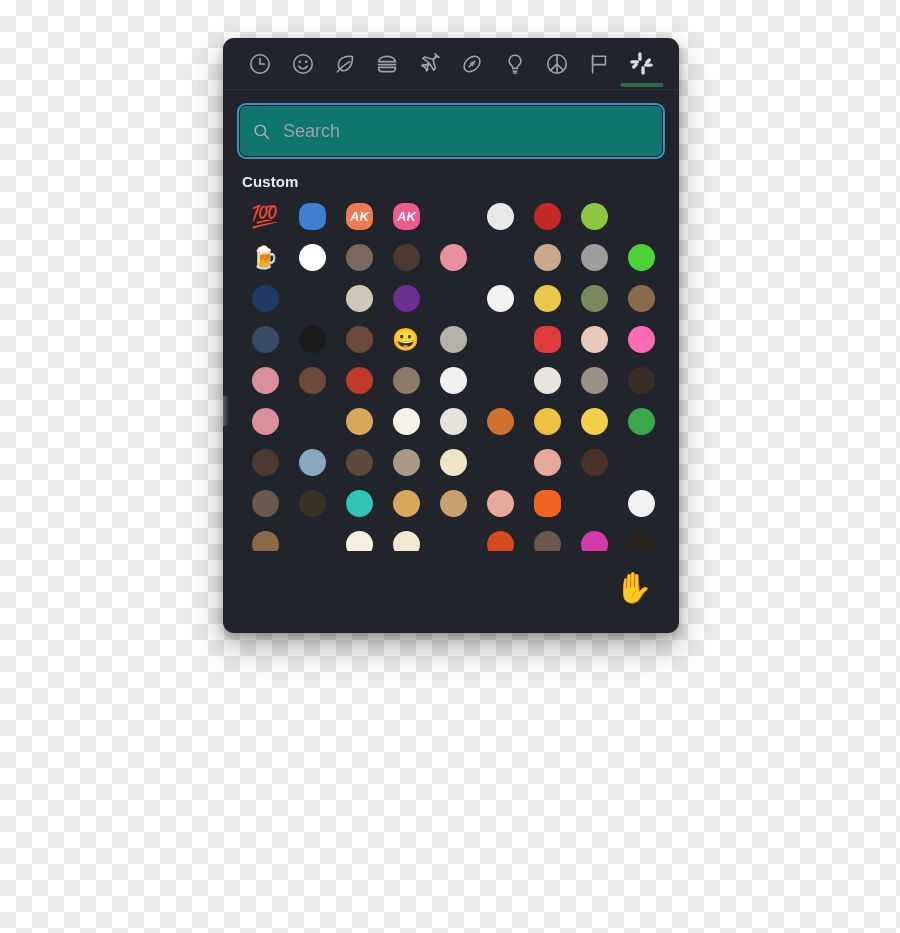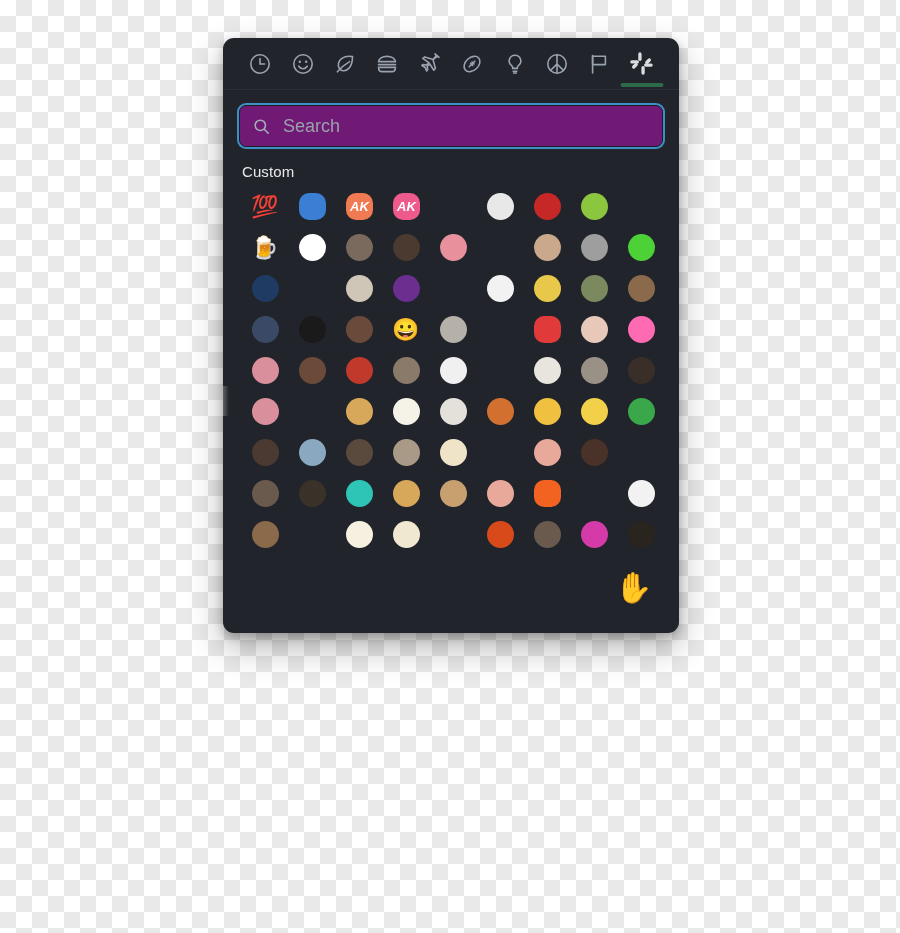--- a/index.html
+++ b/index.html
@@ -60,39 +60,39 @@
     position:absolute;left:50%;transform:translateX(-50%);
     bottom:3px;width:43px;height:4px;border-radius:2px;
     background:#2d6a4a;
     display:none;
   }
   .tab.active .ind{display:block;}
 
   
   .searchwrap{padding:15px 16px 0 16px;}
   .searchbox{
-    position:relative;height:42px;
-    background:#701a75;
+    position:relative;height:52px;
+    background:#0f766e;
     border-radius:7px;
     border:1px solid #1b1e24;
     box-shadow:0 0 0 2px #3d8fc4;
     display:flex;align-items:center;
     padding:0 12px;
     box-sizing:border-box;
   }
   .searchbox .sicon{margin-right:10px;display:flex;align-items:center;}
   .searchinput{
     flex:1;background:transparent;border:0;outline:0;
     color:#d6dae0;font-size:18px;font-family:"Liberation Sans",sans-serif;
   }
   .searchinput::placeholder{color:#9aa1ac;}
 
   
   .sectiontitle{
-    color:#e7e9ec;font-size:15px;font-weight:normal;
+    color:#e7e9ec;font-size:15px;font-weight:bold;
     padding:16px 16px 6px 19px;
     letter-spacing:.1px;
   }
 
   
   .gridscroll{
     flex:1 1 auto;
     position:relative;
     overflow:hidden;
     padding:0 16px;

